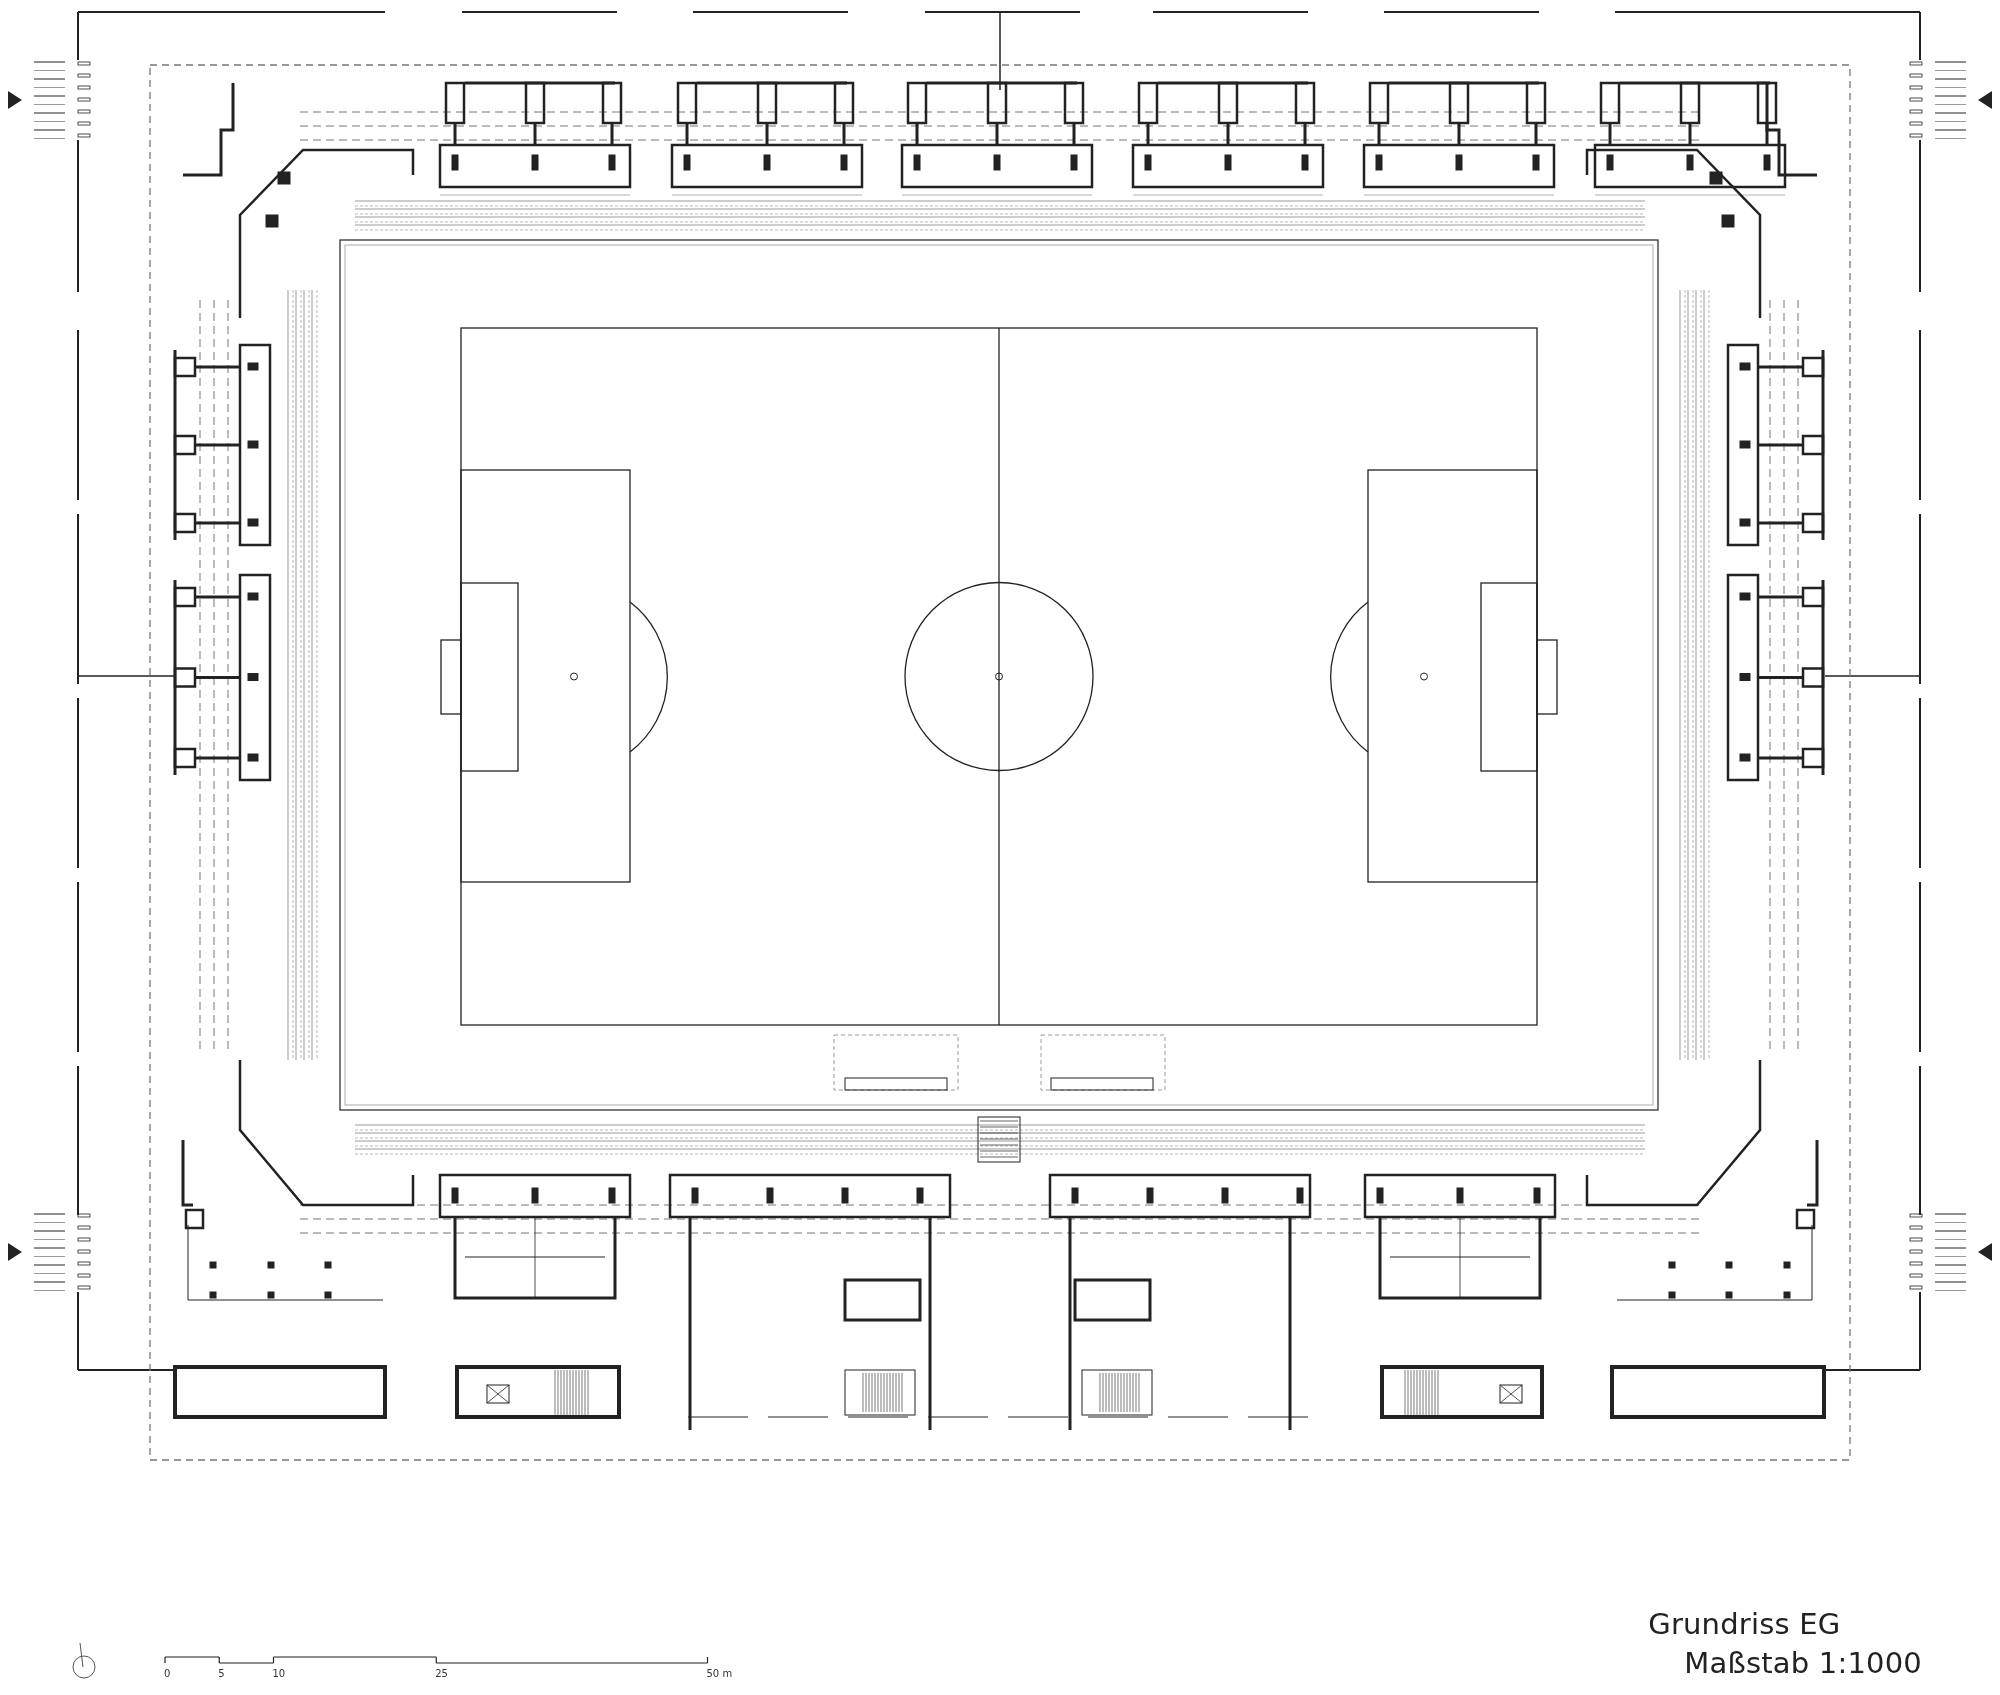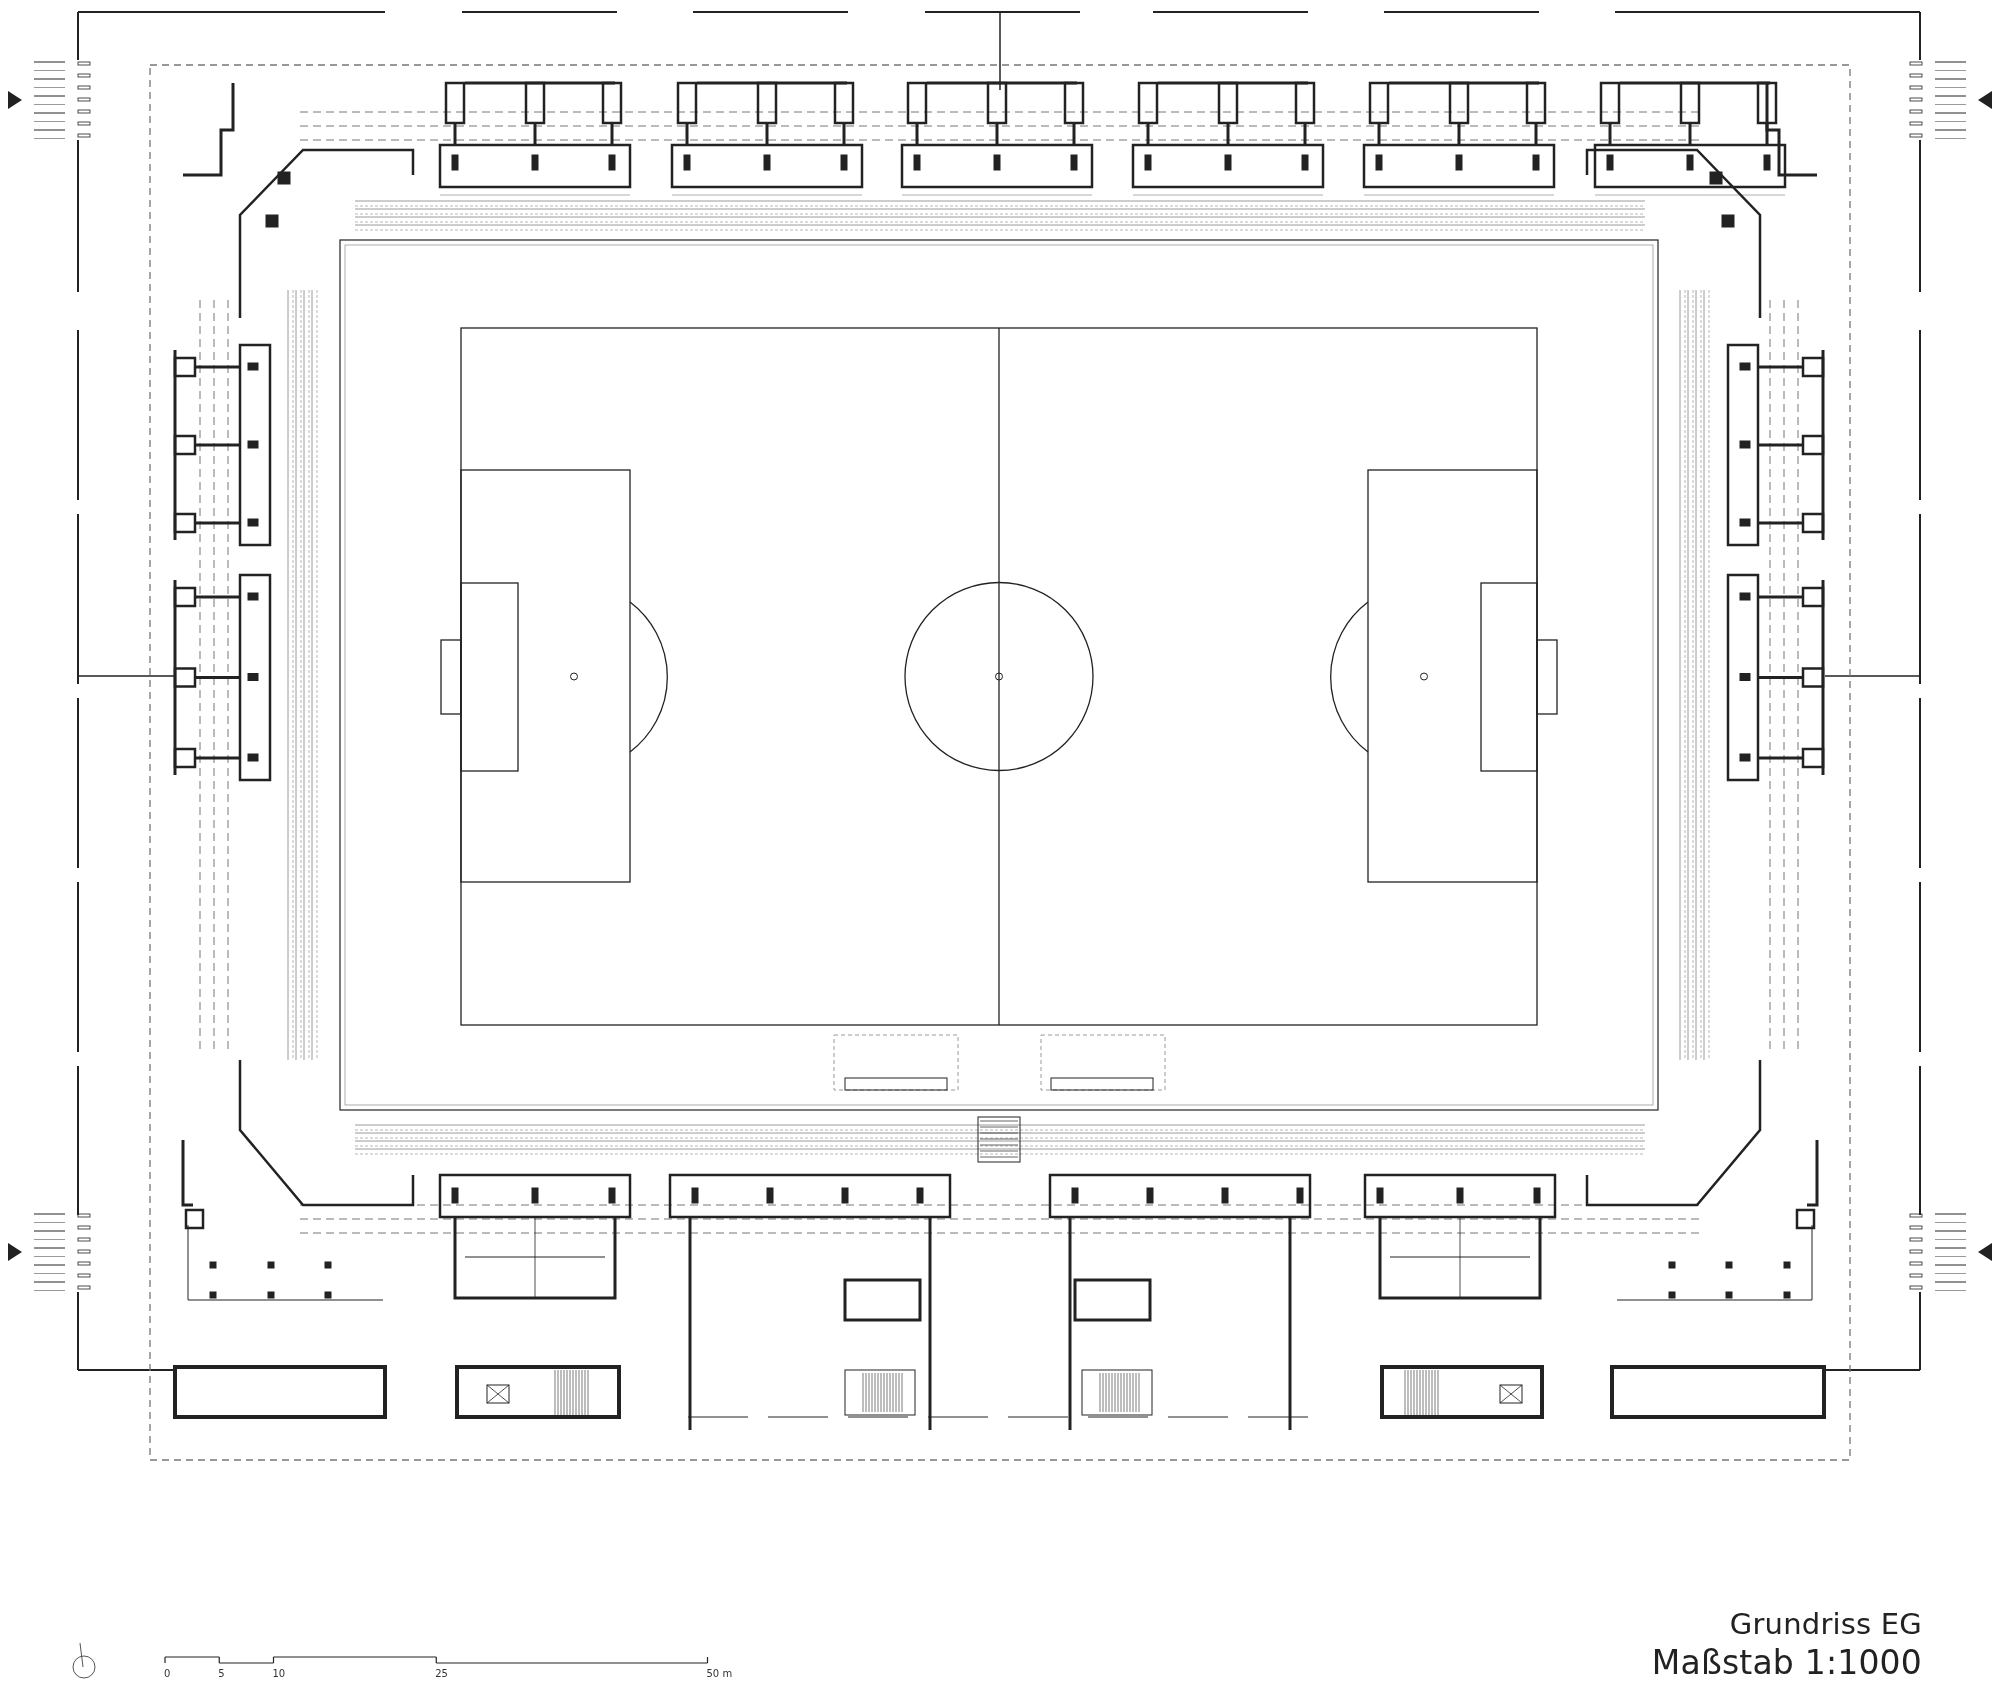--- a/index.html
+++ b/index.html
@@ -1,21 +1,21 @@
 <!DOCTYPE html>
 <html><head>
 <meta charset="utf-8">
 <style>
   html, body { margin: 0; padding: 0; background: #ffffff; }
   body { width: 2000px; height: 1695px; position: relative; overflow: hidden;
          font-family: "DejaVu Sans", "Liberation Sans", sans-serif; }
   #plan { position: absolute; left: 0; top: 0; width: 2000px; height: 1695px; }
-  .title-block { position: absolute; right: 78px; top: 1605px; text-align: right; color: #222; }
+  .title-block { position: absolute; right: 78px; top: 1605px; text-align: left; color: #222; }
   .title-block .t1 { font-size: 29px; line-height: 38px; letter-spacing: 0.2px; }
-  .title-block .t2 { font-size: 33px; line-height: 40px; letter-spacing: 0.2px; }
+  .title-block .t2 { font-size: 29px; line-height: 40px; letter-spacing: 0.2px; margin-left: 36px; }
   .scale-label { font-family: "DejaVu Sans", sans-serif; font-size: 10px; fill: #333; }
 </style>
 </head>
 <body>
 
 <svg id="plan" xmlns="http://www.w3.org/2000/svg" width="2000" height="1695" viewBox="0 0 2000 1695">
   <g id="g-outer">
       <line x1="78" y1="12" x2="385" y2="12" stroke="#222222" stroke-width="2"></line>
       <line x1="462" y1="12" x2="617" y2="12" stroke="#222222" stroke-width="2"></line>
       <line x1="693" y1="12" x2="848" y2="12" stroke="#222222" stroke-width="2"></line>

